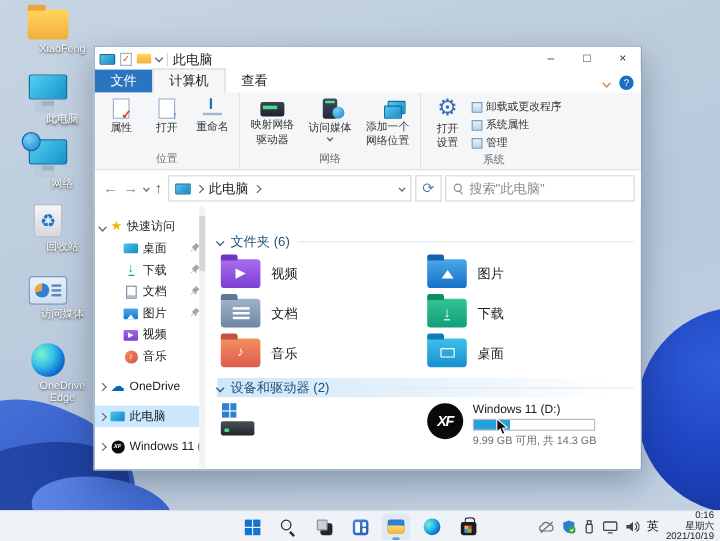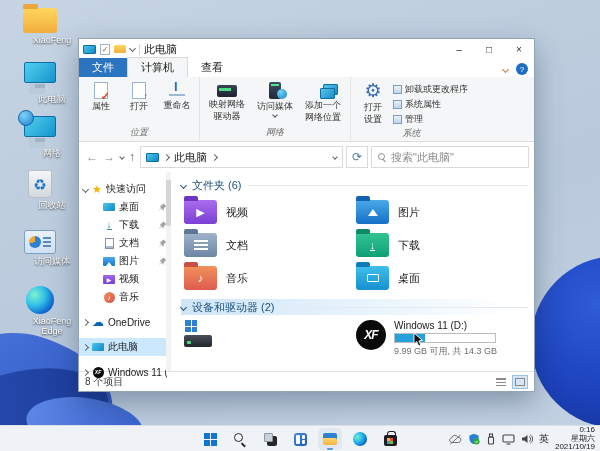--- a/index.html
+++ b/index.html
@@ -51,21 +51,21 @@
   .tabs { height:18px; display:flex; align-items:flex-end; background:#fff; padding-left:0; position:relative; }
   .tab { font-size:11px; padding:2px 13px 2px; color:#222; }
   .tab-file { background:#2b74bf; color:#fff; }
   .tab-active { background:#f5f6f7; border:1px solid #d9d9d9; border-bottom:none;text-align:center; }
   .tabs-right { position:absolute; right:6px; bottom:2px; display:flex; gap:8px; align-items:center; }
   .help-b { width:12px; height:12px; border-radius:50%; background:#1b6ec2; color:#fff; font-size:8px; display:flex; align-items:center; justify-content:center; }
 
   .ribbon { height:65px; background:#f5f6f7; border-bottom:1px solid #dcdcdc; display:flex; }
   .rgroup { display:flex; flex-direction:column; border-right:1px solid #e3e3e3; padding:3px 4px 0; }
   .rrow { display:flex; flex:1; gap:2px; align-items:flex-start; }
-  .rlabel { font-size:9px; color:#6d6d6d; text-align:center; padding:1px 0 2px;font-style:italic; }
+  .rlabel { font-size:9px; color:#6d6d6d; text-align:center; padding:1px 0 2px; }
   .rbtn { width:36px; display:flex; flex-direction:column; align-items:center; gap:2px; padding-top:2px; font-size:9px; color:#333; text-align:center; line-height:10px; }
   .rbtn.wide { width:46px; }
   .pgico { width:14px; height:17px; background:#fff; border:1px solid #9db6d0; position:relative; }
   .pgico .ck { position:absolute; right:-3px; bottom:-3px; color:#d2491f; font-size:11px; font-weight:bold; }
   .pgico .up { position:absolute; right:-3px; bottom:-3px; color:#1d74c6; font-size:9px; font-weight:bold; }
   .renico { width:16px; height:16px; position:relative; }
   .renico::before { content:"I"; position:absolute; left:5px; top:0; color:#1d74c6; font-size:13px; font-weight:bold; }
   .renico::after { content:""; position:absolute; left:0; bottom:2px; width:16px; height:2px; background:#9fb8d2; }
   .srv { width:12px; height:17px; background:linear-gradient(#3b4c63,#202a3a); border-radius:2px; position:relative; }
   .srv::before { content:""; position:absolute; left:2px; top:2px; width:8px; height:2px; background:#58e08a; }
@@ -109,21 +109,21 @@
   .ni-pic { width:12px; height:9px; background:linear-gradient(#4aa9e8,#1778d2); border-radius:1px; display:flex; align-items:flex-end; justify-content:center; }
   .ni-pic i { width:0; height:0; border-left:3px solid transparent; border-right:3px solid transparent; border-bottom:4px solid #fff; }
   .ni-vid { width:12px; height:9px; background:linear-gradient(#a167e8,#7b3fd4); border-radius:1px; color:#fff; font-size:6px; display:flex; align-items:center; justify-content:center; }
   .ni-mus { width:11px; height:11px; border-radius:50%; background:linear-gradient(135deg,#f2915c,#d9534b); color:#fff; font-size:7px; display:flex; align-items:center; justify-content:center; }
   .ni-cloud { color:#0364b8; font-size:12px; line-height:1; }
   .ni-xf { width:11px; height:11px; border-radius:50%; background:#0a0a0a; color:#fff; font-size:5px; font-style:italic; font-weight:bold; display:flex; align-items:center; justify-content:center; }
   .pin { margin-left:auto; flex:none; opacity:.8; }
   .navscroll { position:absolute; right:0; top:0; bottom:0; width:5px; background:#f3f3f3; }
   .navscroll i { position:absolute; left:0; width:5px; height:46px; top:8px; background:#d6d6d6; }
 
-  .content { flex:1; padding:5px 6px 0 10px; min-width:0; position:relative; }
+  .content { flex:1; padding:5px 6px 0 10px; min-width:0; position:relative;margin-top:16px; }
   .sechead { display:flex; align-items:center; gap:6px; height:16px; font-size:11px; color:#20547c; }
   .sechead .line { flex:1; height:1px; background:#e4eaf1; }
   .sechead.banded { background:linear-gradient(90deg,#cfe6f9 0%,#e9f4fc 55%,rgba(255,255,255,0) 95%); }
   .fgrid { display:grid; grid-template-columns:172px 172px; row-gap:3px; margin:4px 0 6px; }
   .ftile { display:flex; align-items:center; gap:9px; height:30px; padding:1px 3px; }
   .ftile .flabel { font-size:11px; color:#1a1a1a; }
   .fold { width:33px; height:24px; border-radius:2px 3px 3px 3px; position:relative; background:var(--fb); flex:none; display:flex; align-items:center; justify-content:center; }
   .fold::before { content:""; position:absolute; top:-4px; left:0; width:14px; height:5px; border-radius:2px 2px 0 0; background:var(--ft); }
   .f-video { --fb:linear-gradient(#a96ded,#7b3fd4); --ft:#6c35c2; }
   .f-pic   { --fb:linear-gradient(#4aa9e8,#1470c8); --ft:#1262b0; }
@@ -220,21 +220,21 @@
       <span>♻</span>
     </div>
   <div class="dlabel">回收站</div>
 </div>
 <div class="dicon" style="top:230px">
   <div class="cpanel"></div>
   <div class="dlabel">访问媒体</div>
 </div>
 <div class="dicon" style="top:286px">
   <div class="edge"></div>
-  <div class="dlabel">XiaoFeng Edge</div>
+  <div class="dlabel">OneDrive Edge</div>
 </div>
 
 <div class="win">
 
   <div class="titlebar">
     <div class="tb-ico"></div>
     <div class="qat">
       <div class="chk">✓</div>
       <div class="mini-fold"></div>
       <span class="chev d" style="margin-top:-2px"></span>
@@ -502,31 +502,20 @@
           <span class="cursor">
             <svg width="11" height="16" viewBox="0 0 11 16">
                 <path d="M1 1 L1 12 L3.8 9.6 L5.7 14 L7.8 13.1 L5.9 8.8 L9.6 8.4 Z" fill="#111" stroke="#fff" stroke-width="0.9"></path>
               </svg>
           </span>
         </div>
       </div>
     </div>
   </div>
 
-  <div class="statusbar">
-    <span>8 个项目</span>
-    <div class="viewbtns">
-      <div class="vb">
-          <span class="vb-list"></span>
-        </div>
-      <div class="vb on">
-          <span class="vb-th"></span>
-        </div>
-    </div>
-  </div>
 </div>
 
 <div class="taskbar">
   <div class="tb-center">
     <div class="tbi">
         <span class="i-start">
           <i></i>
           <i></i>
           <i></i>
           <i></i>

